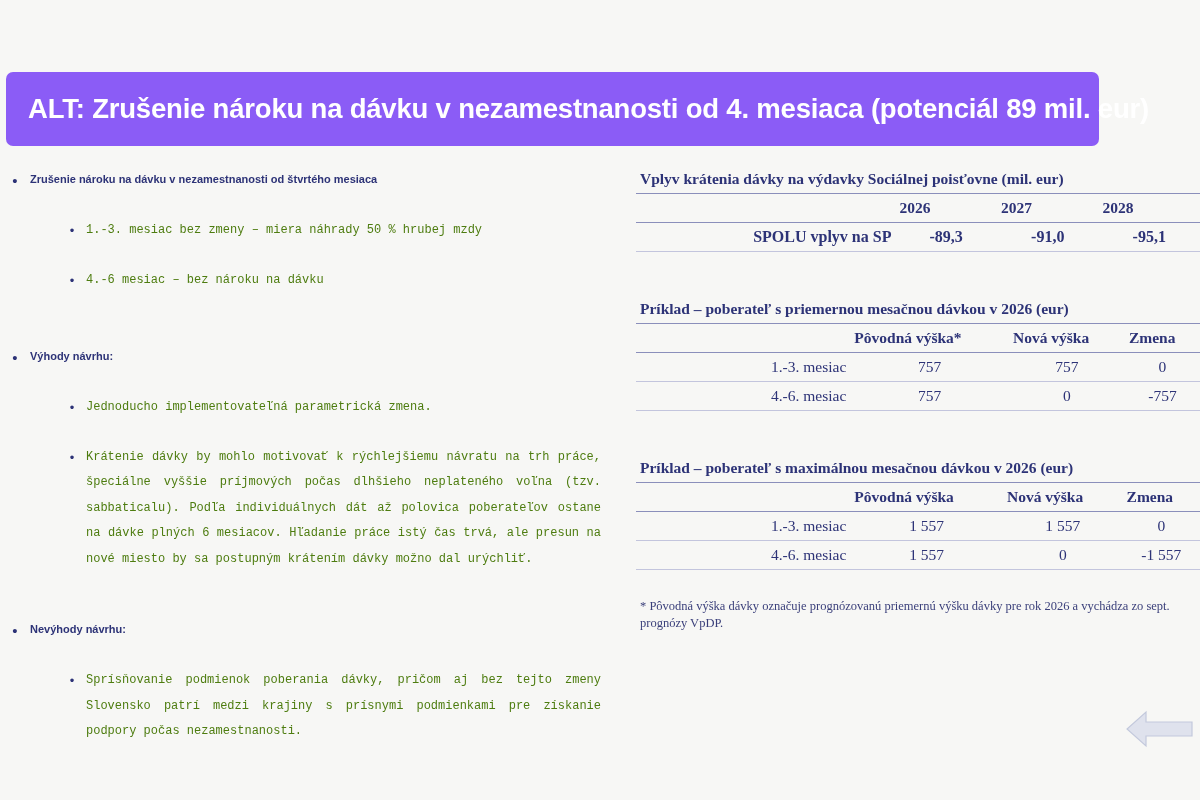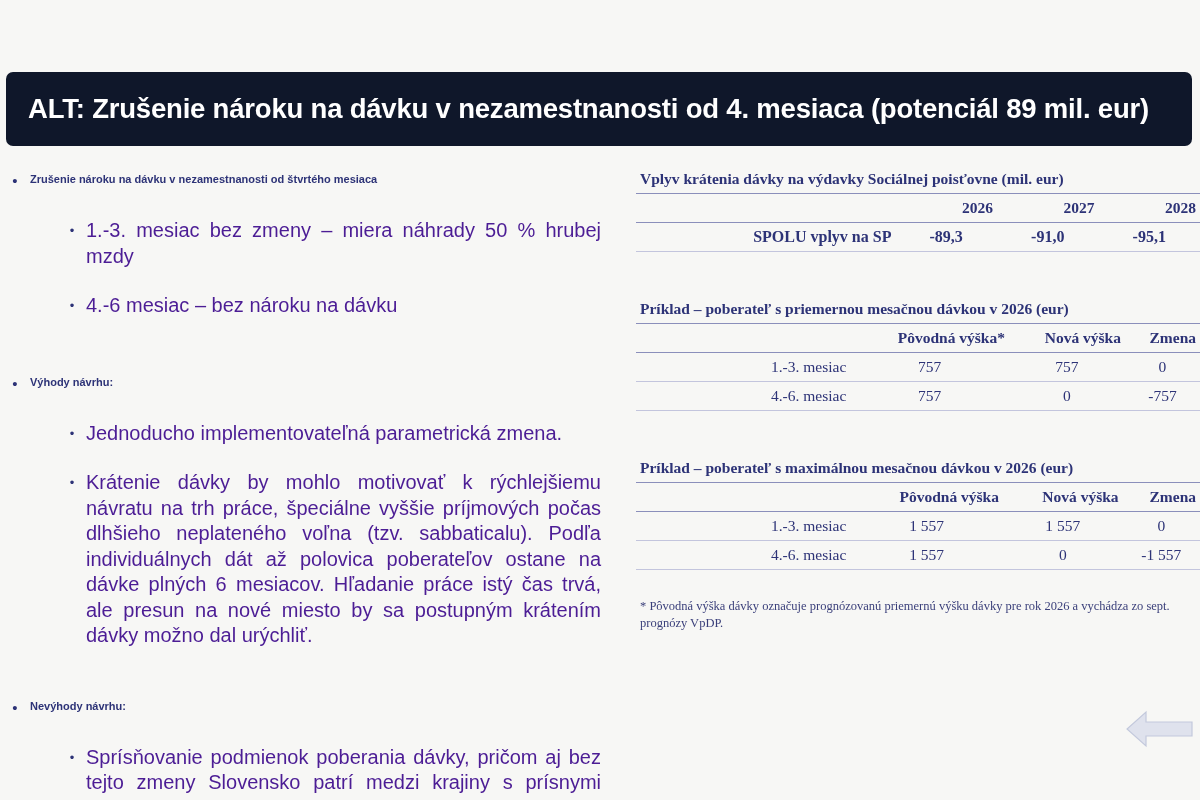--- a/index.html
+++ b/index.html
@@ -14,23 +14,23 @@
     background: #f7f7f5;
     font-family: "Liberation Sans", sans-serif;
     color: #2d3377;
     overflow: hidden;
   }
   
   #title-bar {
     position: absolute;
     left: 6px;
     top: 72px;
-    width: 1186px;
+    width: 1093px;
     height: 74px;
-    background: #0f172a;
+    background: #8b5cf6;
     border-radius: 7px;
     display: flex;
     align-items: center;
     box-sizing: border-box;
     padding: 0 22px;
   }
   #title-text {
     color: #ffffff;
     font-size: 27.5px;
     font-weight: bold;
@@ -73,26 +73,27 @@
   .lvl2 .dot {
     width: 28px;
     flex: 0 0 28px;
     margin-left: 58px;
     text-align: center;
     font-size: 13px;
     line-height: 25px;
     color: #2d3377;
   }
   .lvl2 .txt {
-    font-size: 20px;
+    font-size: 12px;
     line-height: 25.5px;
-    color: #4c1d95;
+    color: #4d7c0f;
     font-weight: normal;
     max-width: 515px;
     text-align: justify;
+    font-family: Liberation Mono, monospace;
   }
   .gap-a { height: 26px; }
   .gap-b { height: 24px; }
   .gap-c { height: 46px; }
   .gap-d { height: 52px; }
 
   
   #right-col {
     position: absolute;
     left: 636px;
@@ -114,21 +115,21 @@
     color: #2d3377;
     padding: 0 0 5px 4px;
     white-space: nowrap;
   }
   table.t th, table.t td {
     padding: 5px 4px;
     font-weight: normal;
   }
   table.t thead th {
     font-weight: bold;
-    text-align: right;
+    text-align: left;
   }
   table.t thead th.lbl { text-align: left; }
   table.t tbody td { text-align: center; }
   table.t tbody td.lbl { text-align: right; }
   .rule-top   { border-top: 1.6px solid #8b8fbb; }
   .rule-mid   { border-top: 1.6px solid #8b8fbb; }
   .rule-thin  { border-top: 1.1px solid #c3c5dd; }
   .rule-bot   { border-top: 1.4px solid #c3c5dd; }
   .t1 tbody td { font-weight: bold; font-size: 16px; }
   .spacer-tbl { height: 48px; }

